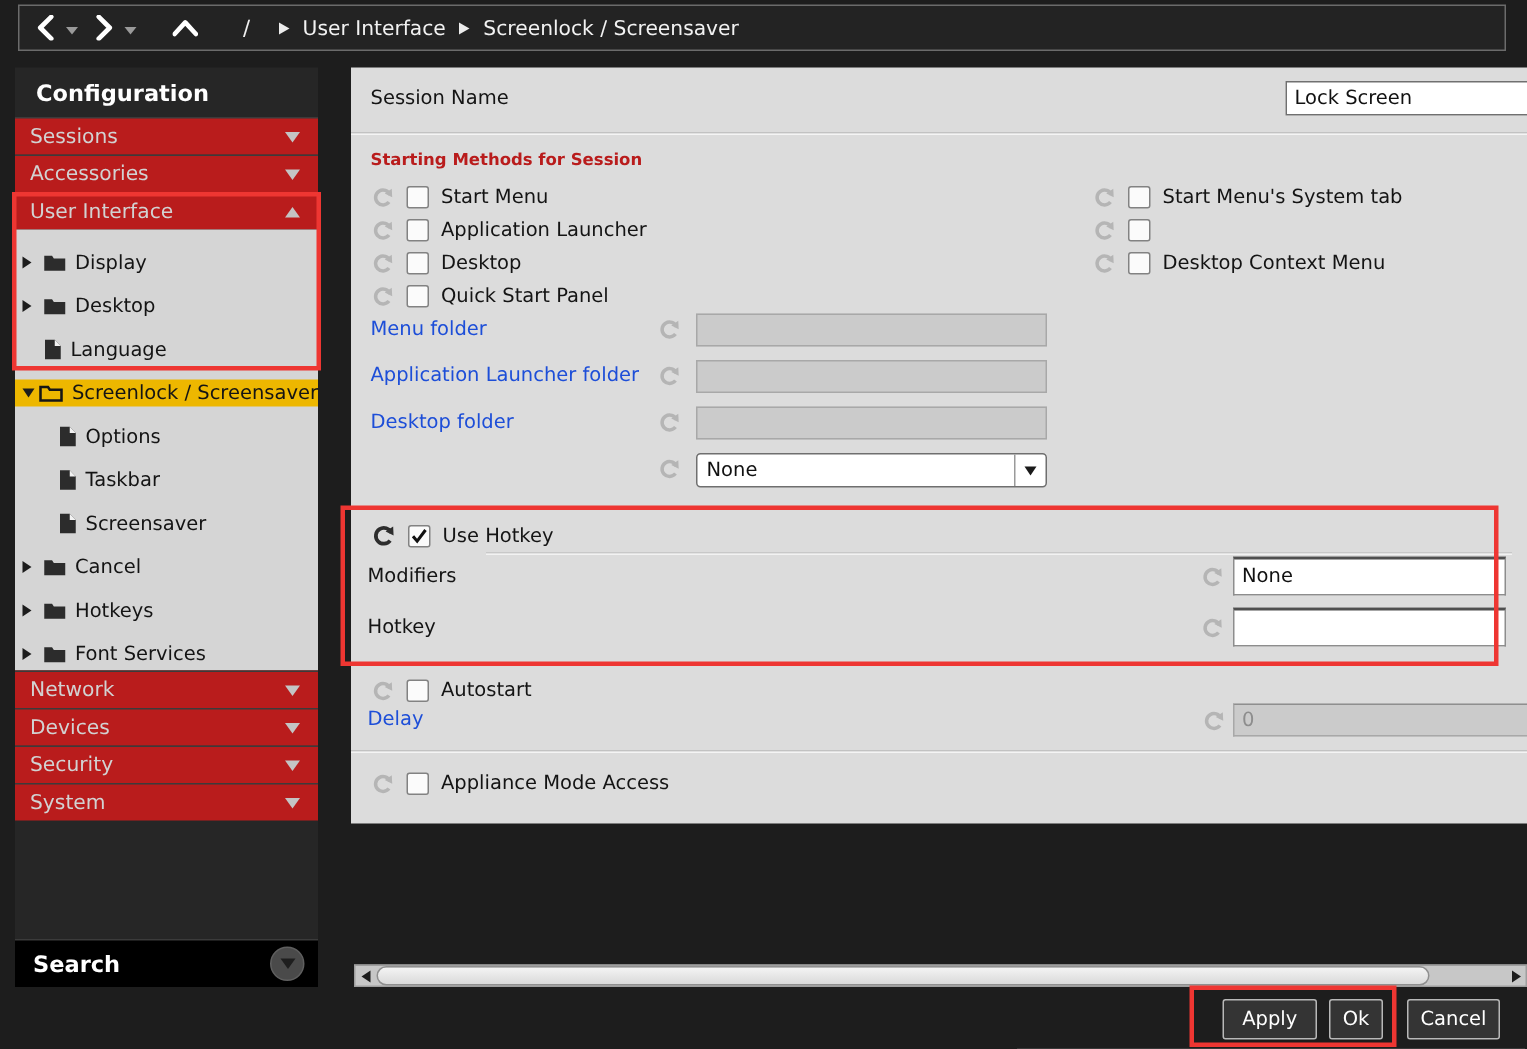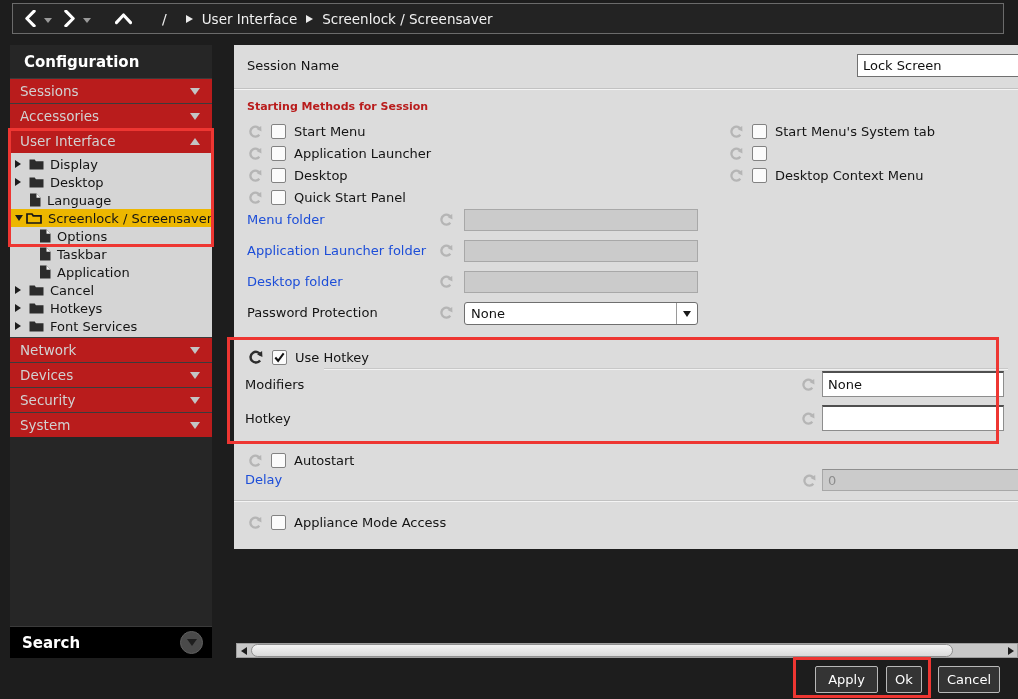--- a/index.html
+++ b/index.html
@@ -33,21 +33,21 @@
     color:#ffffff; font-weight:bold; font-size:15px; }
   .sb-sec { height:25px; display:flex; align-items:center; justify-content:space-between;
     padding:0 12px 0 10px; background:#b91c1c; border-top:1px solid #3b3b3b;
     color:#d2d2d2; font-size:13.5px; cursor:pointer; }
   .tri-down { width:0; height:0; border-left:5.5px solid transparent;
     border-right:5.5px solid transparent; border-top:7px solid #c4c4c4; }
   .tri-up { width:0; height:0; border-left:5.5px solid transparent;
     border-right:5.5px solid transparent; border-bottom:7px solid #c4c4c4; }
   .tree { background:#d5d5d5; padding:2px 0; }
   .trow { height:18px; display:flex; align-items:center; padding-left:5px;
-    font-size:13px; color:#141414; cursor:pointer; white-space:nowrap; }
+    font-size:13px; color:#141414; cursor:pointer; white-space:nowrap;margin-top:11px; }
   .trow.sel { background:#edb700; }
   .trow.child { padding-left:27px; }
   .texp { width:12px; display:flex; justify-content:flex-start; }
   .exp-r { width:0; height:0; border-left:6px solid #1c1c1c;
     border-top:4px solid transparent; border-bottom:4px solid transparent; }
   .exp-d { width:0; height:0; border-top:6px solid #1c1c1c;
     border-left:4px solid transparent; border-right:4px solid transparent; }
   .ticon { margin:0 6px 0 2px; display:flex; }
   .sb-search { position:absolute; bottom:0; left:0; width:100%; height:32px;
     background:#000000; border-top:1px solid #3b3b3b; display:flex; align-items:center;
@@ -218,21 +218,21 @@
           </span>
         <span>Taskbar</span>
       </div>
       <div class="trow child">
         <span class="ticon">
             <svg width="12" height="14" viewBox="0 0 12 14">
               <path d="M1 0.5 h6.5 l4 4.2 v8.8 h-10.5 z" fill="#2c2c2c"></path>
               <path d="M7.5 0.5 l4 4.2 h-4 z" fill="#f2f2f2"></path>
             </svg>
           </span>
-        <span>Application</span>
+        <span>Screensaver</span>
       </div>
       <div class="trow">
         <span class="texp">
             <span class="exp-r"></span>
           </span>
         <span class="ticon">
             <svg width="15" height="12" viewBox="0 0 15 12">
               <path d="M0.5 1.5 h5.2 l1.2 1.8 h7.6 v8.2 h-14 z" fill="#2c2c2c"></path>
             </svg>
           </span>
@@ -371,21 +371,20 @@
     <div class="frow" style="top:226px;">
       <span class="lbl dis" style="left:13px;">Desktop folder</span>
       <svg class="undo" style="left:204px; top:3px;" width="16" height="15" viewBox="0 0 16 16">
           <path d="M13.3 6.2 A5.3 5.3 0 1 0 12.6 11.4" fill="none" stroke="currentColor" stroke-width="2.5"></path>
           <path d="M14.6 2 L14.9 8 L9.6 5.4 Z" fill="currentColor"></path>
         </svg>
       <div class="tinput dis" style="left:230px; top:0; width:234px; height:22px;"></div>
     </div>
 
     <div class="frow" style="top:257px;">
-      <span class="lbl" style="left:13px;">Password Protection</span>
       <svg class="undo" style="left:204px; top:3px;" width="16" height="15" viewBox="0 0 16 16">
           <path d="M13.3 6.2 A5.3 5.3 0 1 0 12.6 11.4" fill="none" stroke="currentColor" stroke-width="2.5"></path>
           <path d="M14.6 2 L14.9 8 L9.6 5.4 Z" fill="currentColor"></path>
         </svg>
       <div class="dropdown" style="left:230px; top:0; width:234px; height:23px;">
         <span class="dd-value">None</span>
         <span class="dd-btn">
             <span class="tri-dd"></span>
           </span>
       </div>

